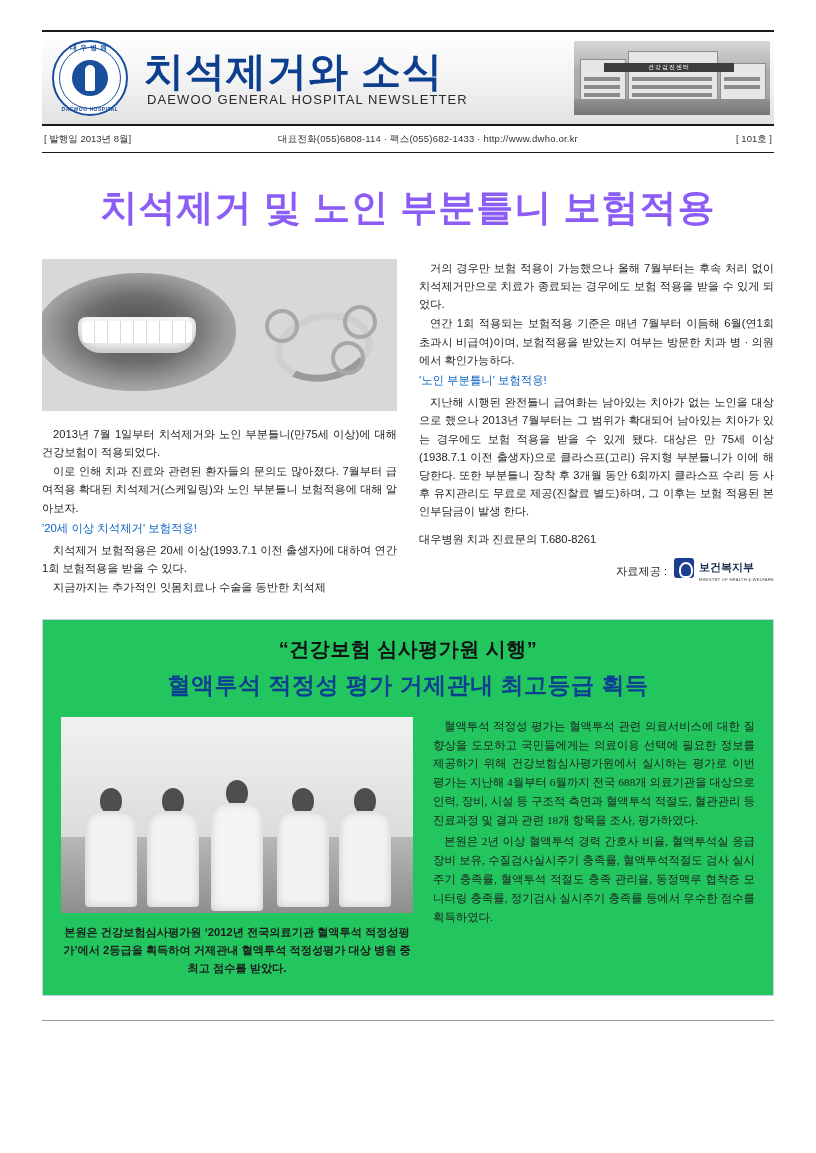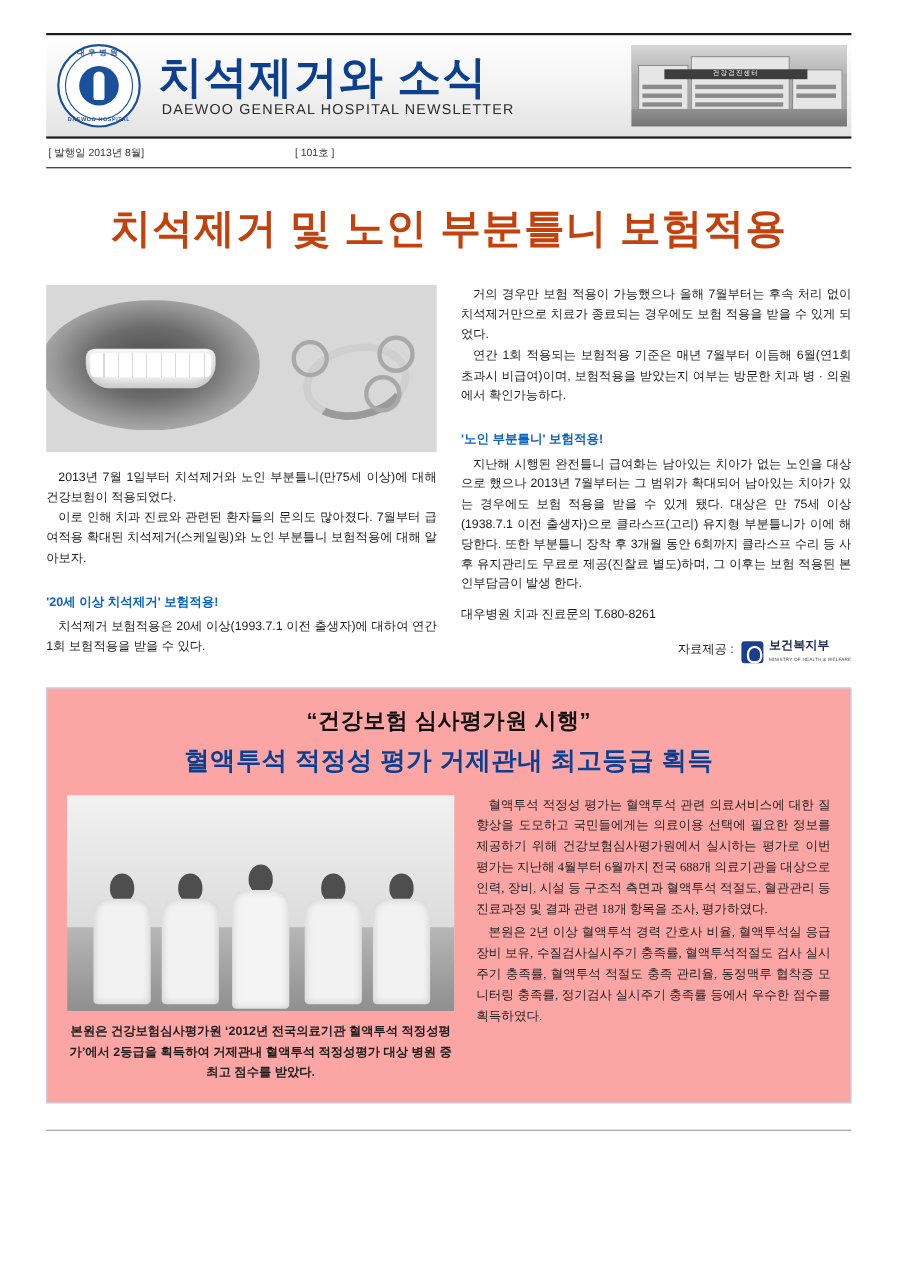--- a/index.html
+++ b/index.html
@@ -142,44 +142,44 @@
   }
   .infobar .left { width: 150px; }
   .infobar .center { flex: 1; text-align: center; letter-spacing: 0.2px; }
   .infobar .right { width: 110px; text-align: right; }
 
   
   .headline {
     text-align: center;
     font-size: 37px;
     font-weight: bold;
-    color: #c2410c;
+    color: #8b5cf6;
     letter-spacing: 1px;
     margin: 30px 0 26px 0;
   }
 
   
   .article1 {
     display: flex;
     gap: 22px;
   }
   .col {
     flex: 1;
     font-size: 11.2px;
     line-height: 1.62;
     color: #1d1d1d;
     text-align: justify;
   }
   .col p { margin: 0 0 0 0; text-indent: 11px; }
   .col p + p { margin-top: 1px; }
   .sub-head {
     color: #0b62c4;
-    font-weight: bold;
+    font-weight: normal;
     font-size: 11.4px;
-    margin: 22px 0 4px 0;
+    margin: 2px 0 4px 0;
     text-indent: 0;
   }
   .photo-dental {
     width: 100%;
     height: 152px;
     background: #d8d8d8;
     position: relative;
     overflow: hidden;
     margin-bottom: 14px;
     filter: grayscale(100%);
@@ -239,21 +239,21 @@
   .provider {
     display: flex;
     justify-content: flex-end;
     align-items: center;
     gap: 7px;
     margin-top: 10px;
     font-size: 11.2px;
   }
   .mohw-logo {
     display: flex;
-    align-items: flex-end;
+    align-items: flex-start;
     gap: 5px;
   }
   .mohw-mark {
     width: 20px; height: 20px;
     background: #1b3f8f;
     border-radius: 3px;
     position: relative;
   }
   .mohw-mark:after {
     content: "";
@@ -262,21 +262,21 @@
     width: 10px; height: 12px;
     border: 2px solid #fff;
     border-radius: 50% 50% 40% 40%;
   }
   .mohw-text-ko { font-size: 11px; font-weight: bold; color: #1b2c50; line-height: 1.1; }
   .mohw-text-en { font-size: 4.2px; color: #4a4a4a; letter-spacing: 0.2px; }
 
   
   .article2 {
     margin-top: 22px;
-    background: #fca5a5;
+    background: #22c55e;
     border: 1px solid #c6d2e6;
     padding: 16px 18px 18px 18px;
   }
   .a2-title1 {
     text-align: center;
     font-size: 20px;
     font-weight: bold;
     color: #111;
     letter-spacing: 0.5px;
   }
@@ -354,20 +354,21 @@
       <div class="ph-win" style="left:58px; top:52px; width:80px; height:4px;"></div>
       <div class="ph-win" style="left:150px; top:36px; width:36px; height:4px;"></div>
       <div class="ph-win" style="left:150px; top:44px; width:36px; height:4px;"></div>
       <div class="ph-band">건강검진센터</div>
       <div class="ph-ground"></div>
     </div>
   </div>
 
   <div class="infobar">
     <div class="left">[ 발행일 2013년 8월]</div>
+    <div class="center">대표전화(055)6808-114   · 팩스(055)682-1433 · http://www.dwho.or.kr</div>
     <div class="right">[ 101호 ]</div>
   </div>
 
   <div class="headline">치석제거 및 노인 부분틀니 보험적용</div>
 
   <div class="article1">
     <div class="col">
       <div class="photo-dental">
         <div class="lips"></div>
         <div class="teeth"></div>
@@ -375,20 +376,21 @@
           <div class="denture-arc"></div>
           <div class="denture-clasp dc1"></div>
           <div class="denture-clasp dc2"></div>
           <div class="denture-clasp dc3"></div>
         </div>
       </div>
       <p>2013년 7월 1일부터 치석제거와 노인 부분틀니(만75세 이상)에 대해 건강보험이 적용되었다.</p>
       <p>이로 인해 치과 진료와 관련된 환자들의 문의도 많아졌다. 7월부터 급여적용 확대된 치석제거(스케일링)와 노인 부분틀니 보험적용에 대해 알아보자.</p>
       <div class="sub-head">'20세 이상 치석제거' 보험적용!</div>
       <p>치석제거 보험적용은 20세 이상(1993.7.1 이전 출생자)에 대하여 연간 1회 보험적용을 받을 수 있다.</p>
+      <p>지금까지는 추가적인 잇몸치료나 수술을 동반한 치석제</p>
     </div>
 
     <div class="col">
       <p>거의 경우만 보험 적용이 가능했으나 올해 7월부터는 후속 처리 없이 치석제거만으로 치료가 종료되는 경우에도 보험 적용을 받을 수 있게 되었다.</p>
       <p>연간 1회 적용되는 보험적용 기준은 매년 7월부터 이듬해 6월(연1회 초과시 비급여)이며, 보험적용을 받았는지 여부는 방문한 치과 병 · 의원에서 확인가능하다.</p>
       <div class="sub-head">'노인 부분틀니' 보험적용!</div>
       <p>지난해 시행된 완전틀니 급여화는 남아있는 치아가 없는 노인을 대상으로 했으나 2013년 7월부터는 그 범위가 확대되어 남아있는 치아가 있는 경우에도 보험 적용을 받을 수 있게 됐다. 대상은 만 75세 이상(1938.7.1 이전 출생자)으로 클라스프(고리) 유지형 부분틀니가 이에 해당한다. 또한 부분틀니 장착 후 3개월 동안 6회까지 클라스프 수리 등 사후 유지관리도 무료로 제공(진찰료 별도)하며, 그 이후는 보험 적용된 본인부담금이 발생 한다.</p>
       <div class="signature">대우병원 치과 진료문의 T.680-8261</div>
       <div class="provider">
         <span>자료제공 :</span>

